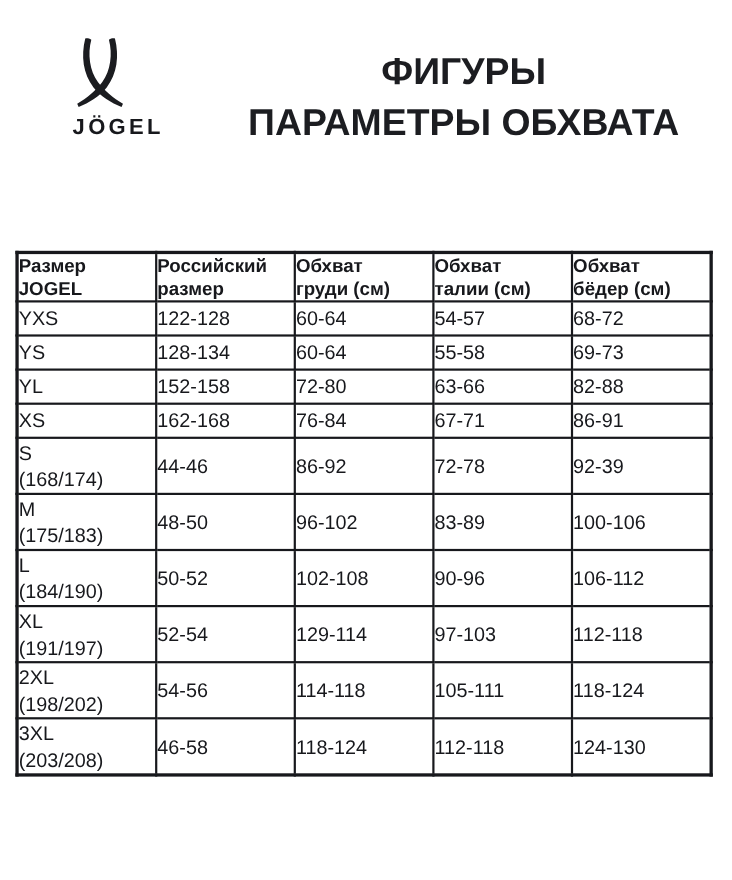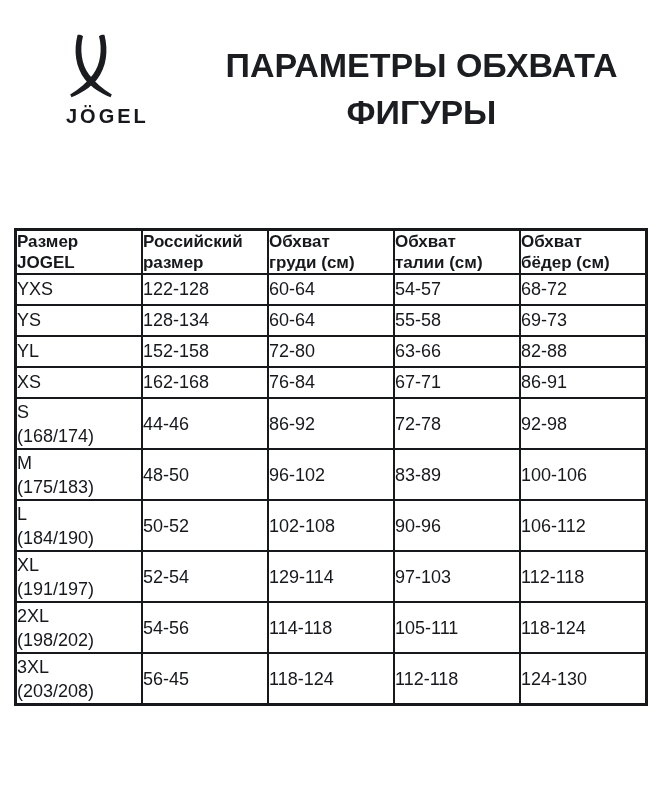--- a/index.html
+++ b/index.html
@@ -75,22 +75,22 @@
           C24.5,53.5 15,59.5 5.5,63.2
           L4.2,60.4
           C13,55 21,48.5 27,40.5
           C34.5,30.5 36.5,15 33,2.2
           C35,0.8 37,0.6 38.5,1 Z"></path>
       </svg>
       <div class="brand">JÖGEL</div>
     </div>
 
     <h1 class="title">
+      <span>ФИГУРЫ</span>
       <span>ПАРАМЕТРЫ ОБХВАТА</span>
-      <span>ФИГУРЫ</span>
     </h1>
   </header>
 
   <table class="size-table">
     <thead>
       <tr id="header-row">
           <th>
             <div>Размер</div>
             <div>JOGEL</div>
           </th>
@@ -150,21 +150,21 @@
           <td>86-91</td>
         </tr>
         <tr class="double">
           <td>
             <div>S</div>
             <div>(168/174)</div>
           </td>
           <td>44-46</td>
           <td>86-92</td>
           <td>72-78</td>
-          <td>92-98</td>
+          <td>92-39</td>
         </tr>
         <tr class="double">
           <td>
             <div>M</div>
             <div>(175/183)</div>
           </td>
           <td>48-50</td>
           <td>96-102</td>
           <td>83-89</td>
           <td>100-106</td>
@@ -197,21 +197,21 @@
           <td>54-56</td>
           <td>114-118</td>
           <td>105-111</td>
           <td>118-124</td>
         </tr>
         <tr class="double">
           <td>
             <div>3XL</div>
             <div>(203/208)</div>
           </td>
-          <td>56-45</td>
+          <td>46-58</td>
           <td>118-124</td>
           <td>112-118</td>
           <td>124-130</td>
         </tr>
       </tbody>
   </table>
 
 </div>
 
 </body></html>

